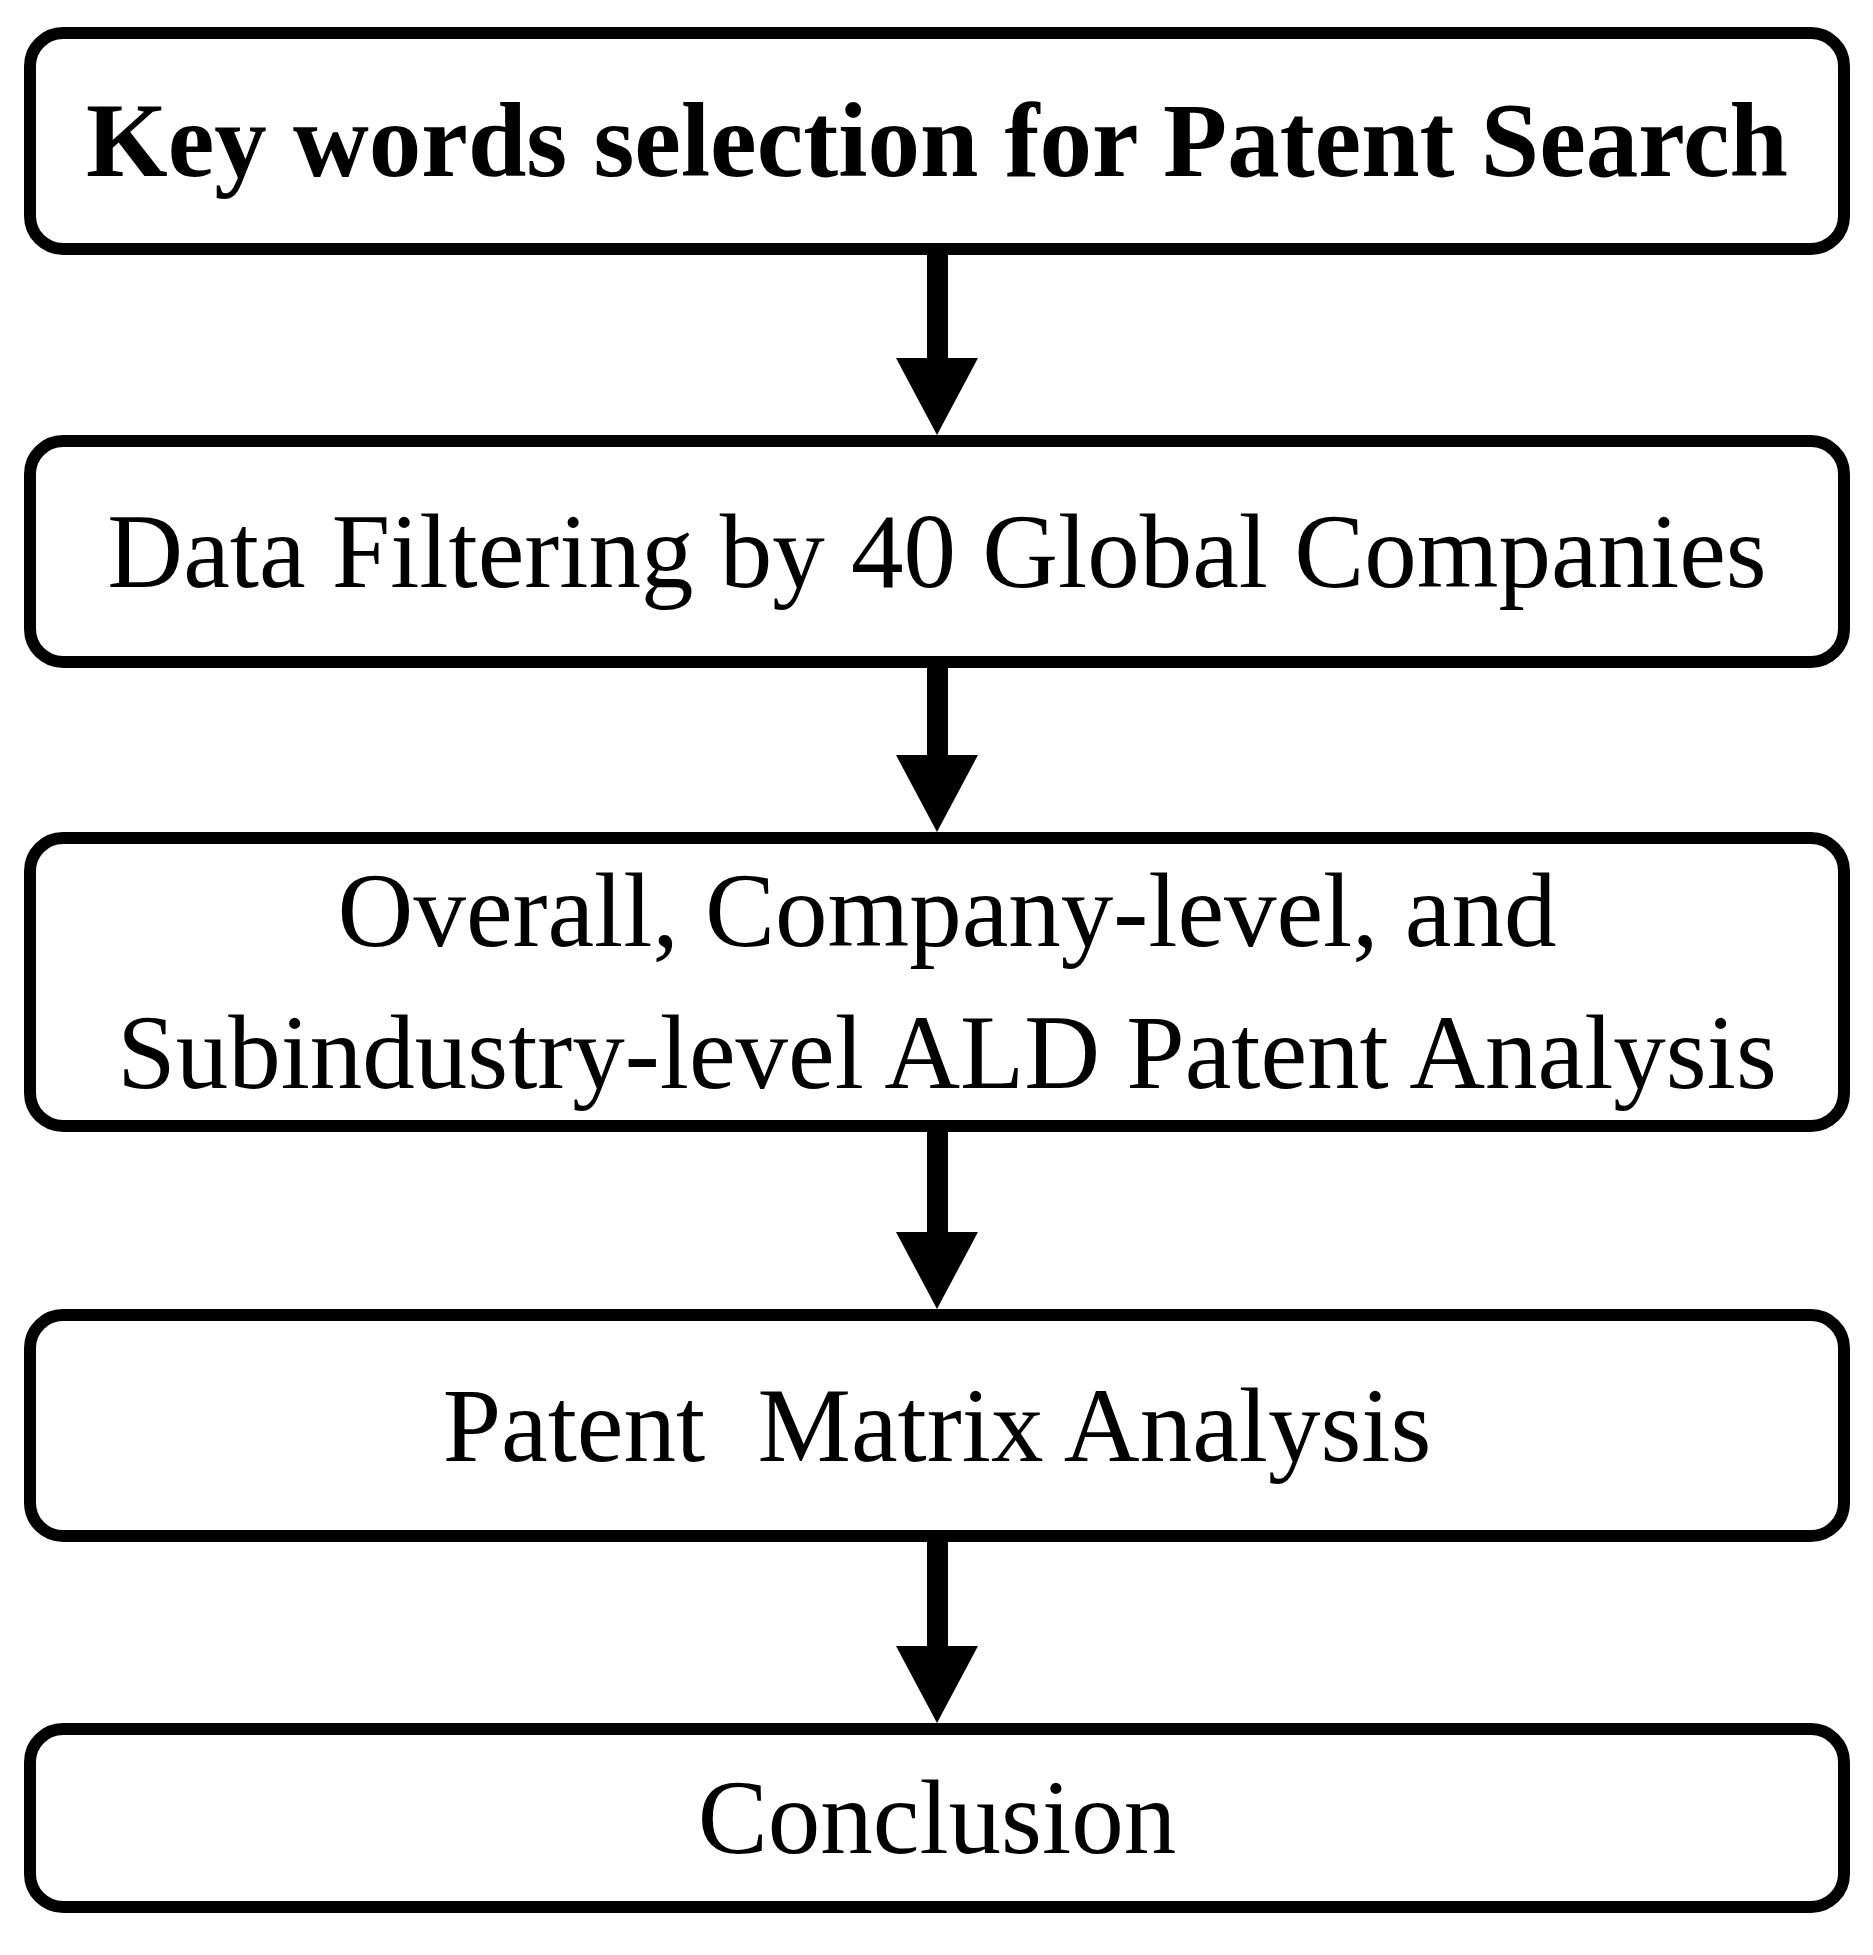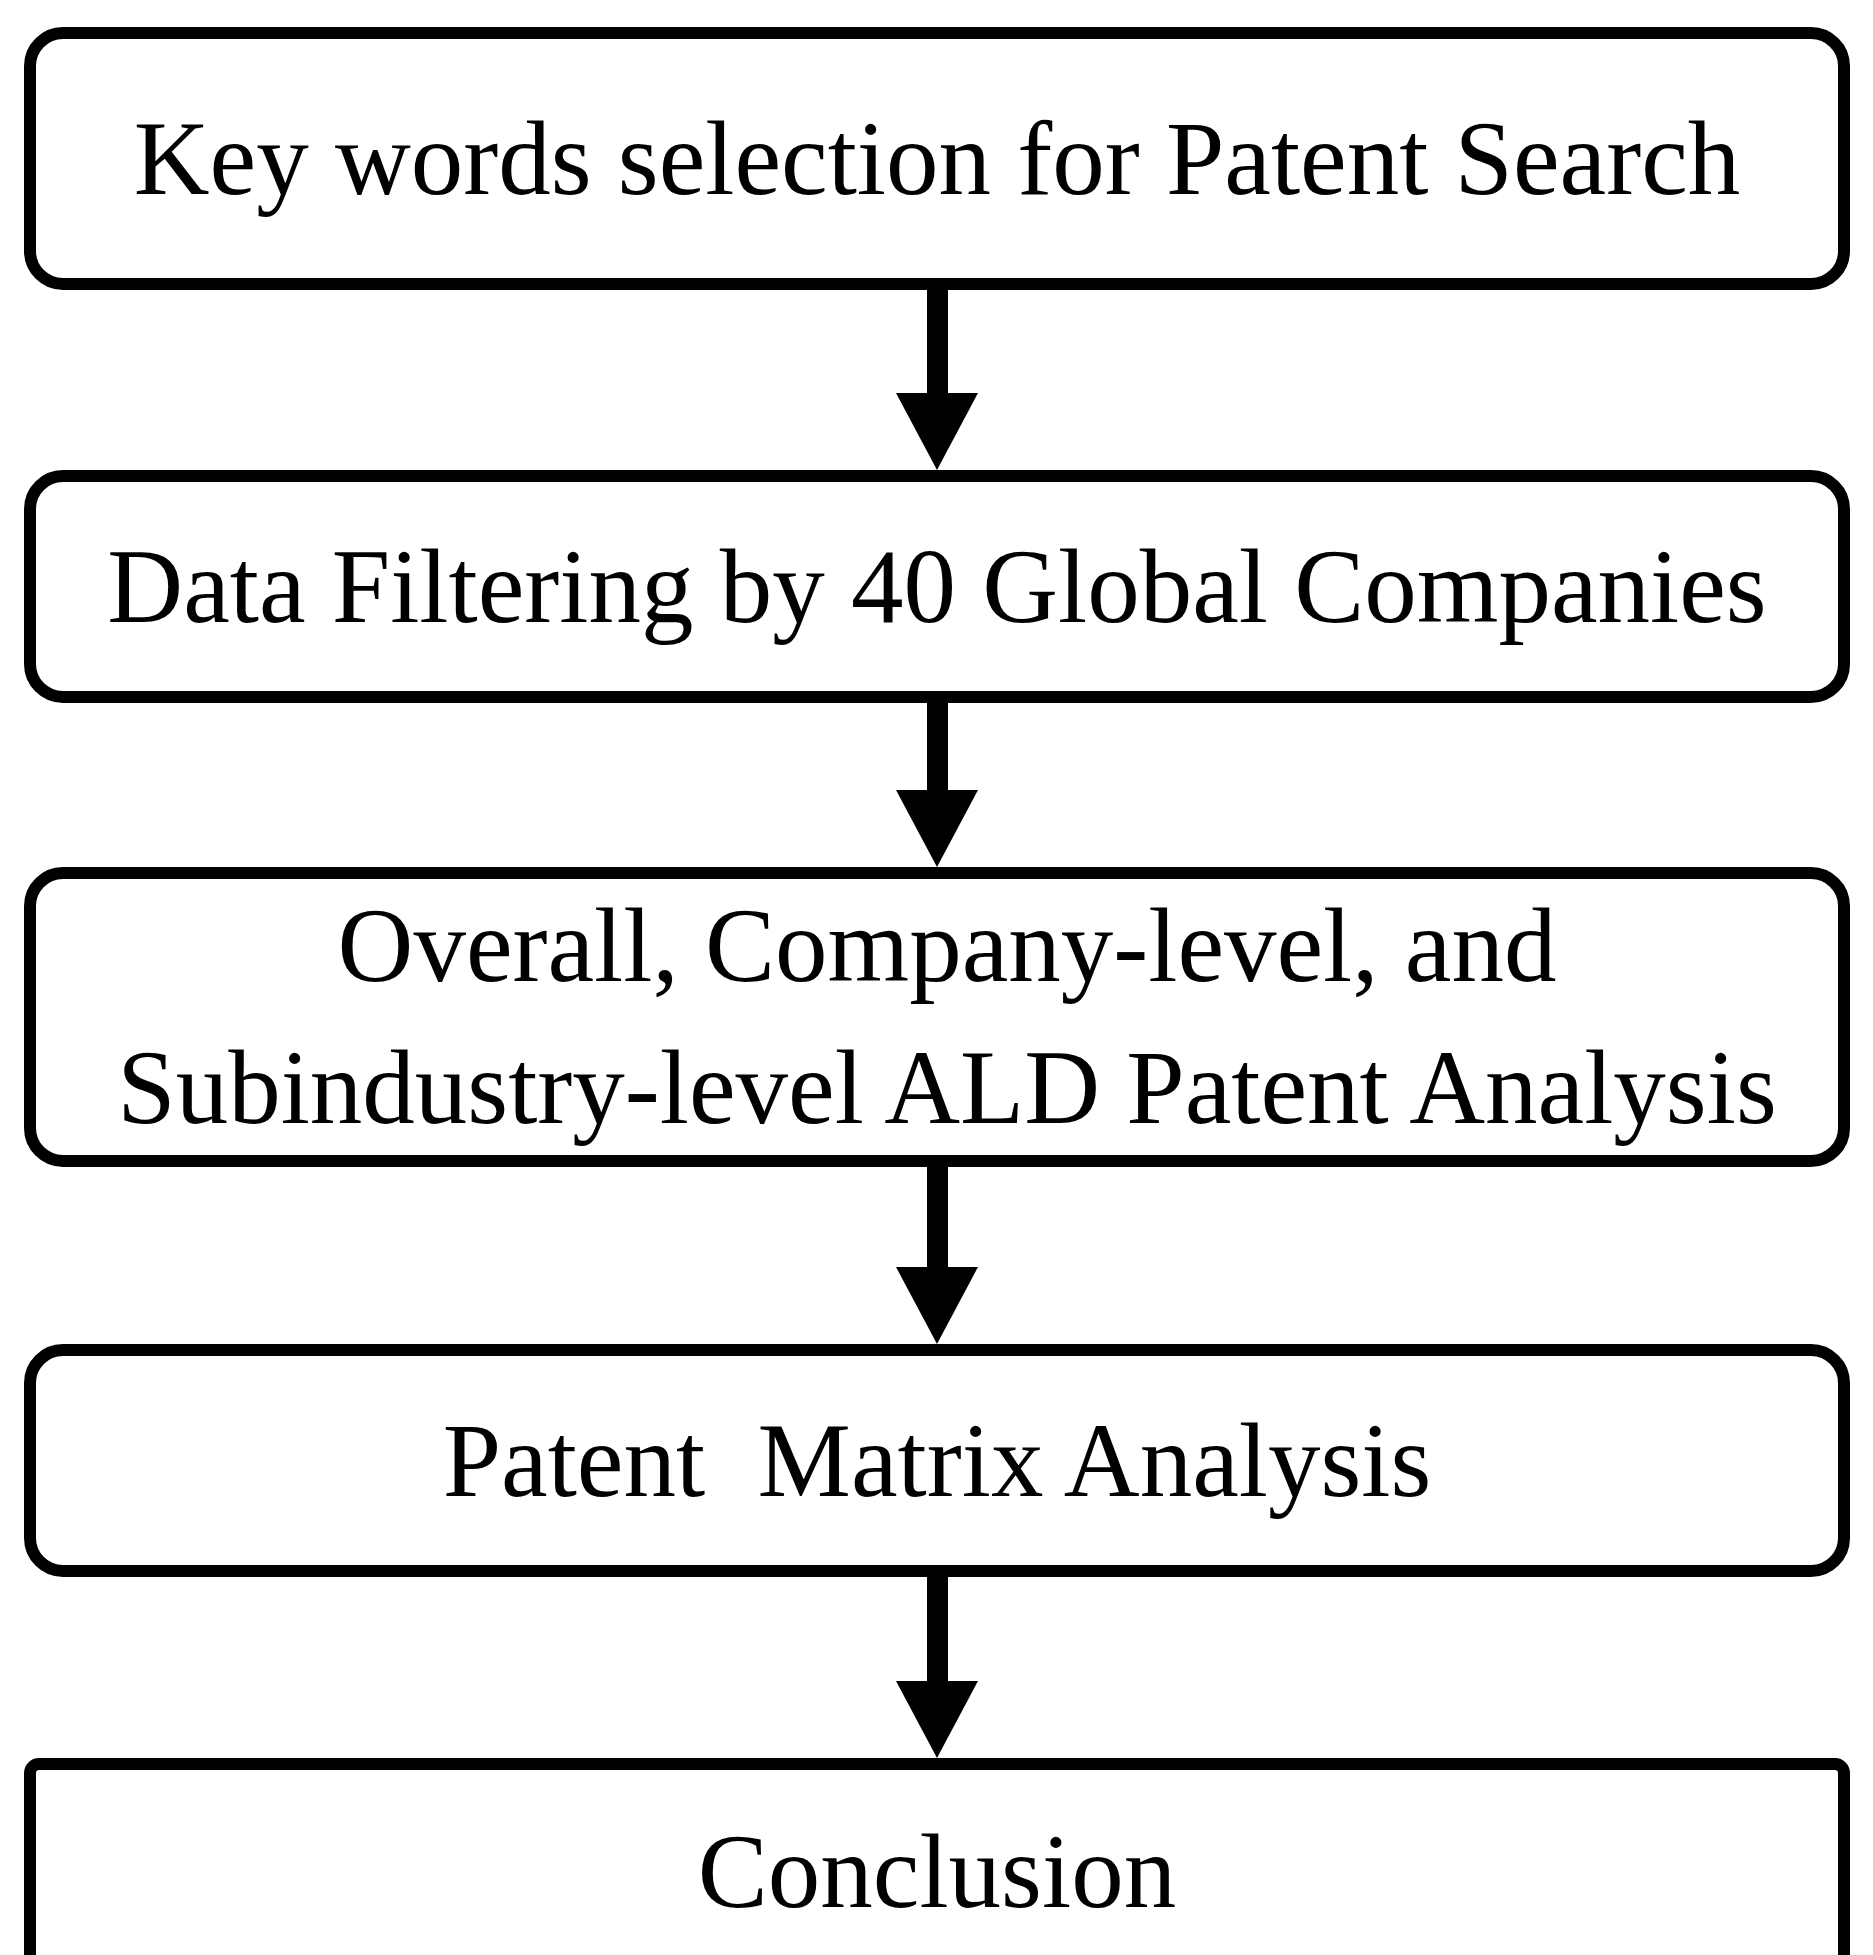--- a/index.html
+++ b/index.html
@@ -35,25 +35,25 @@
     flex: 0 0 auto;
   }
   .box .label {
     font-size: 105px;
     line-height: 1.35;
     text-align: center;
     white-space: pre-wrap;
     color: #000000;
     padding: 0 16px;
   }
-  .h1 { height: 263px; }
+  .h1 { height: 228px; font-weight: bold; }
   .h2 { height: 233px; }
   .h3 { height: 300px; padding-left: 20px; }
   .h4 { height: 233px; align-items: center; }
-  .h5 { height: 227px; border-radius: 15px; }
+  .h5 { height: 190px; }
 
   .arrow {
     flex: 0 0 auto;
     display: flex;
     flex-direction: column;
     align-items: center;
     justify-content: flex-start;
   }
   .g1 { height: 180px; }
   .g2 { height: 164px; }

